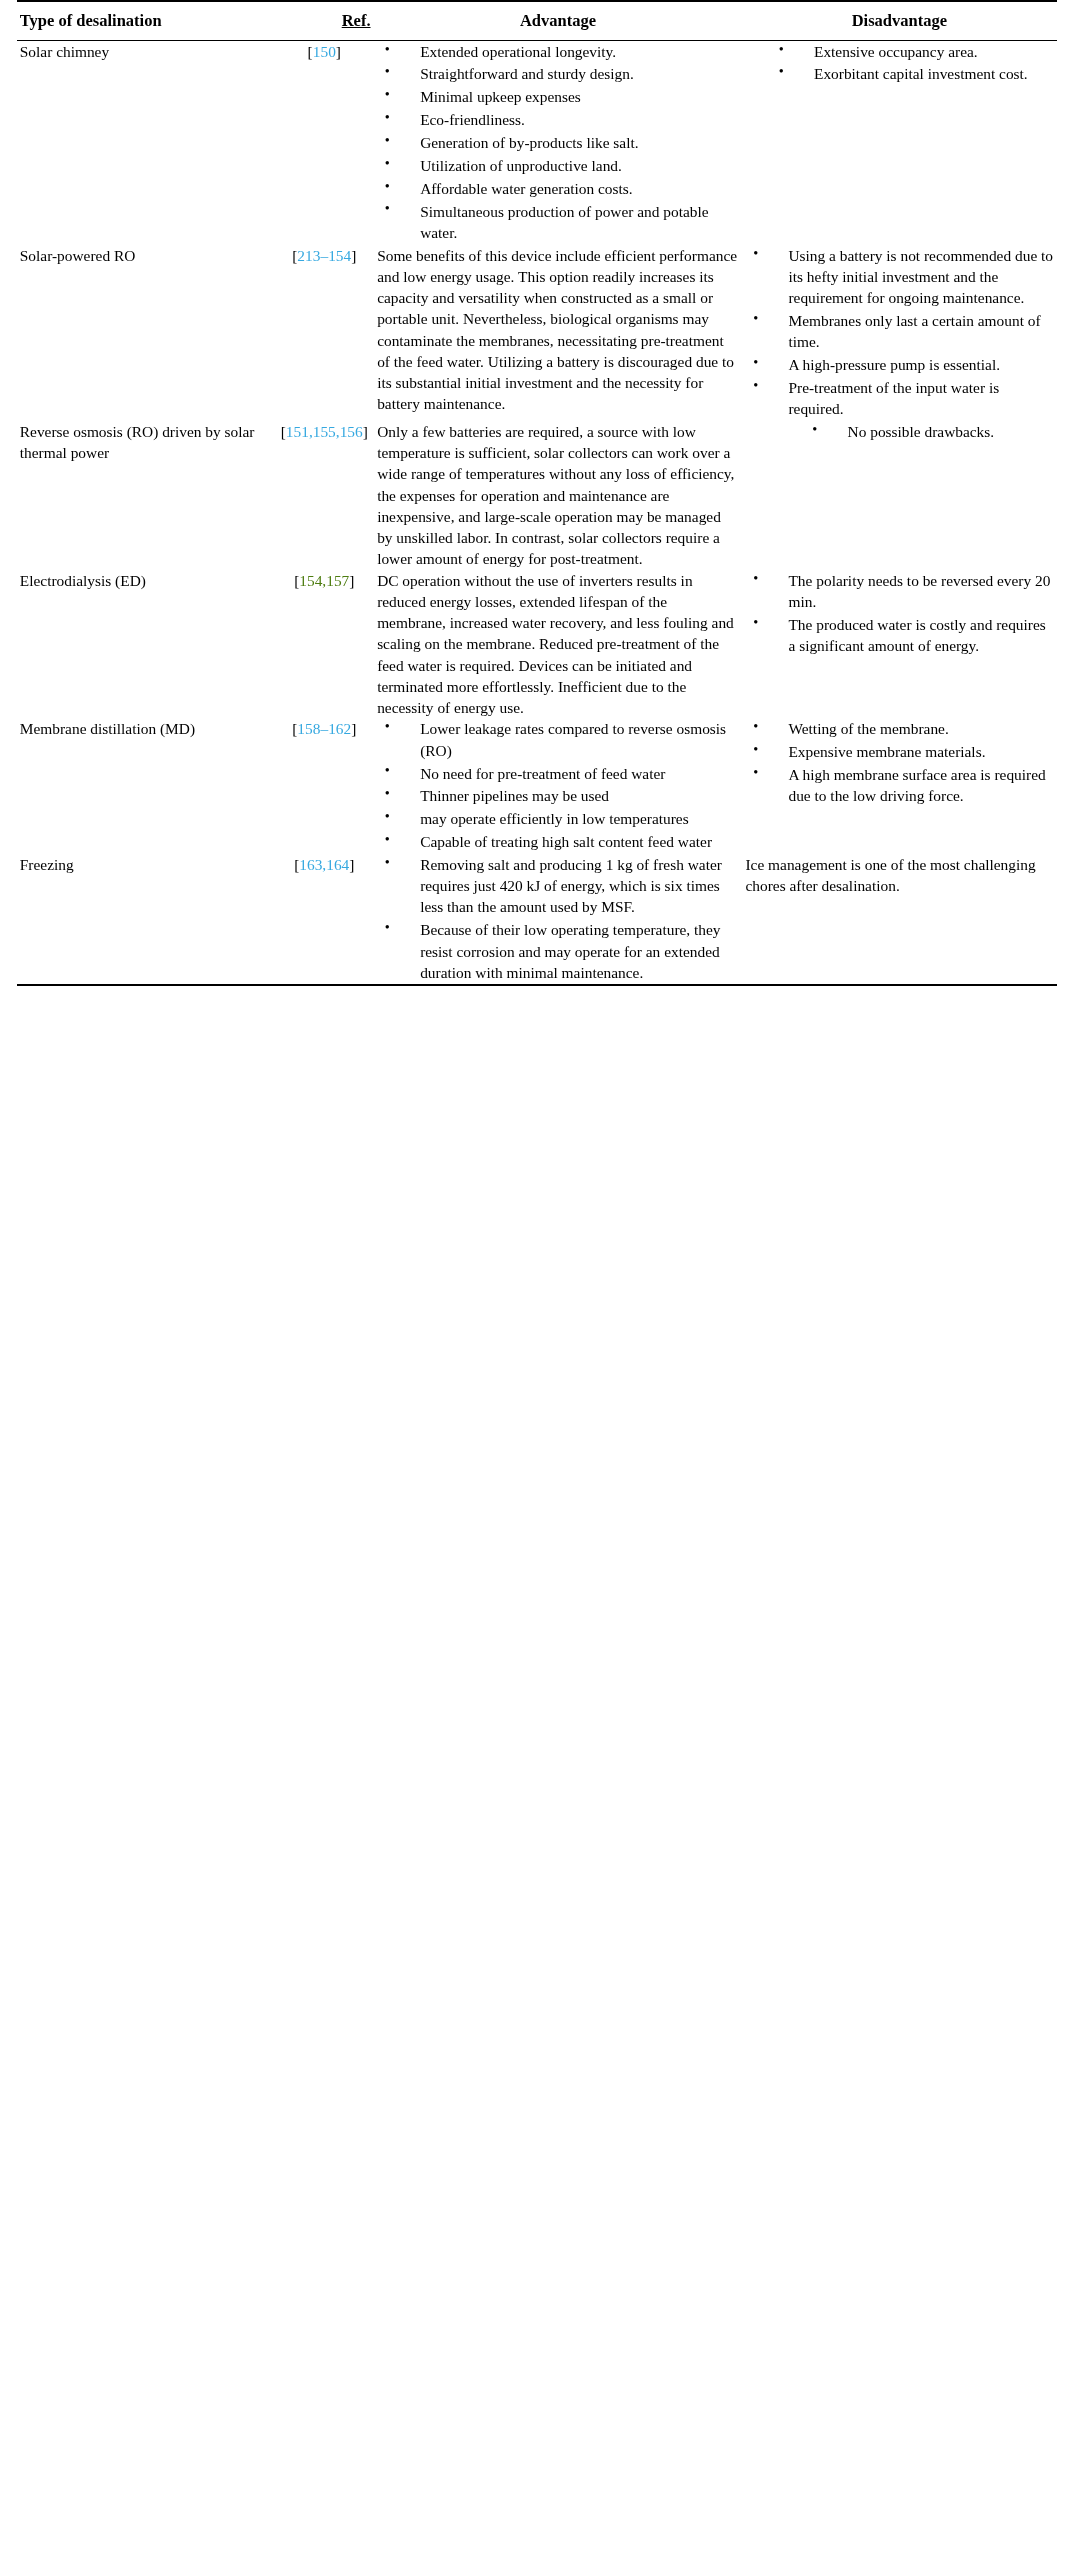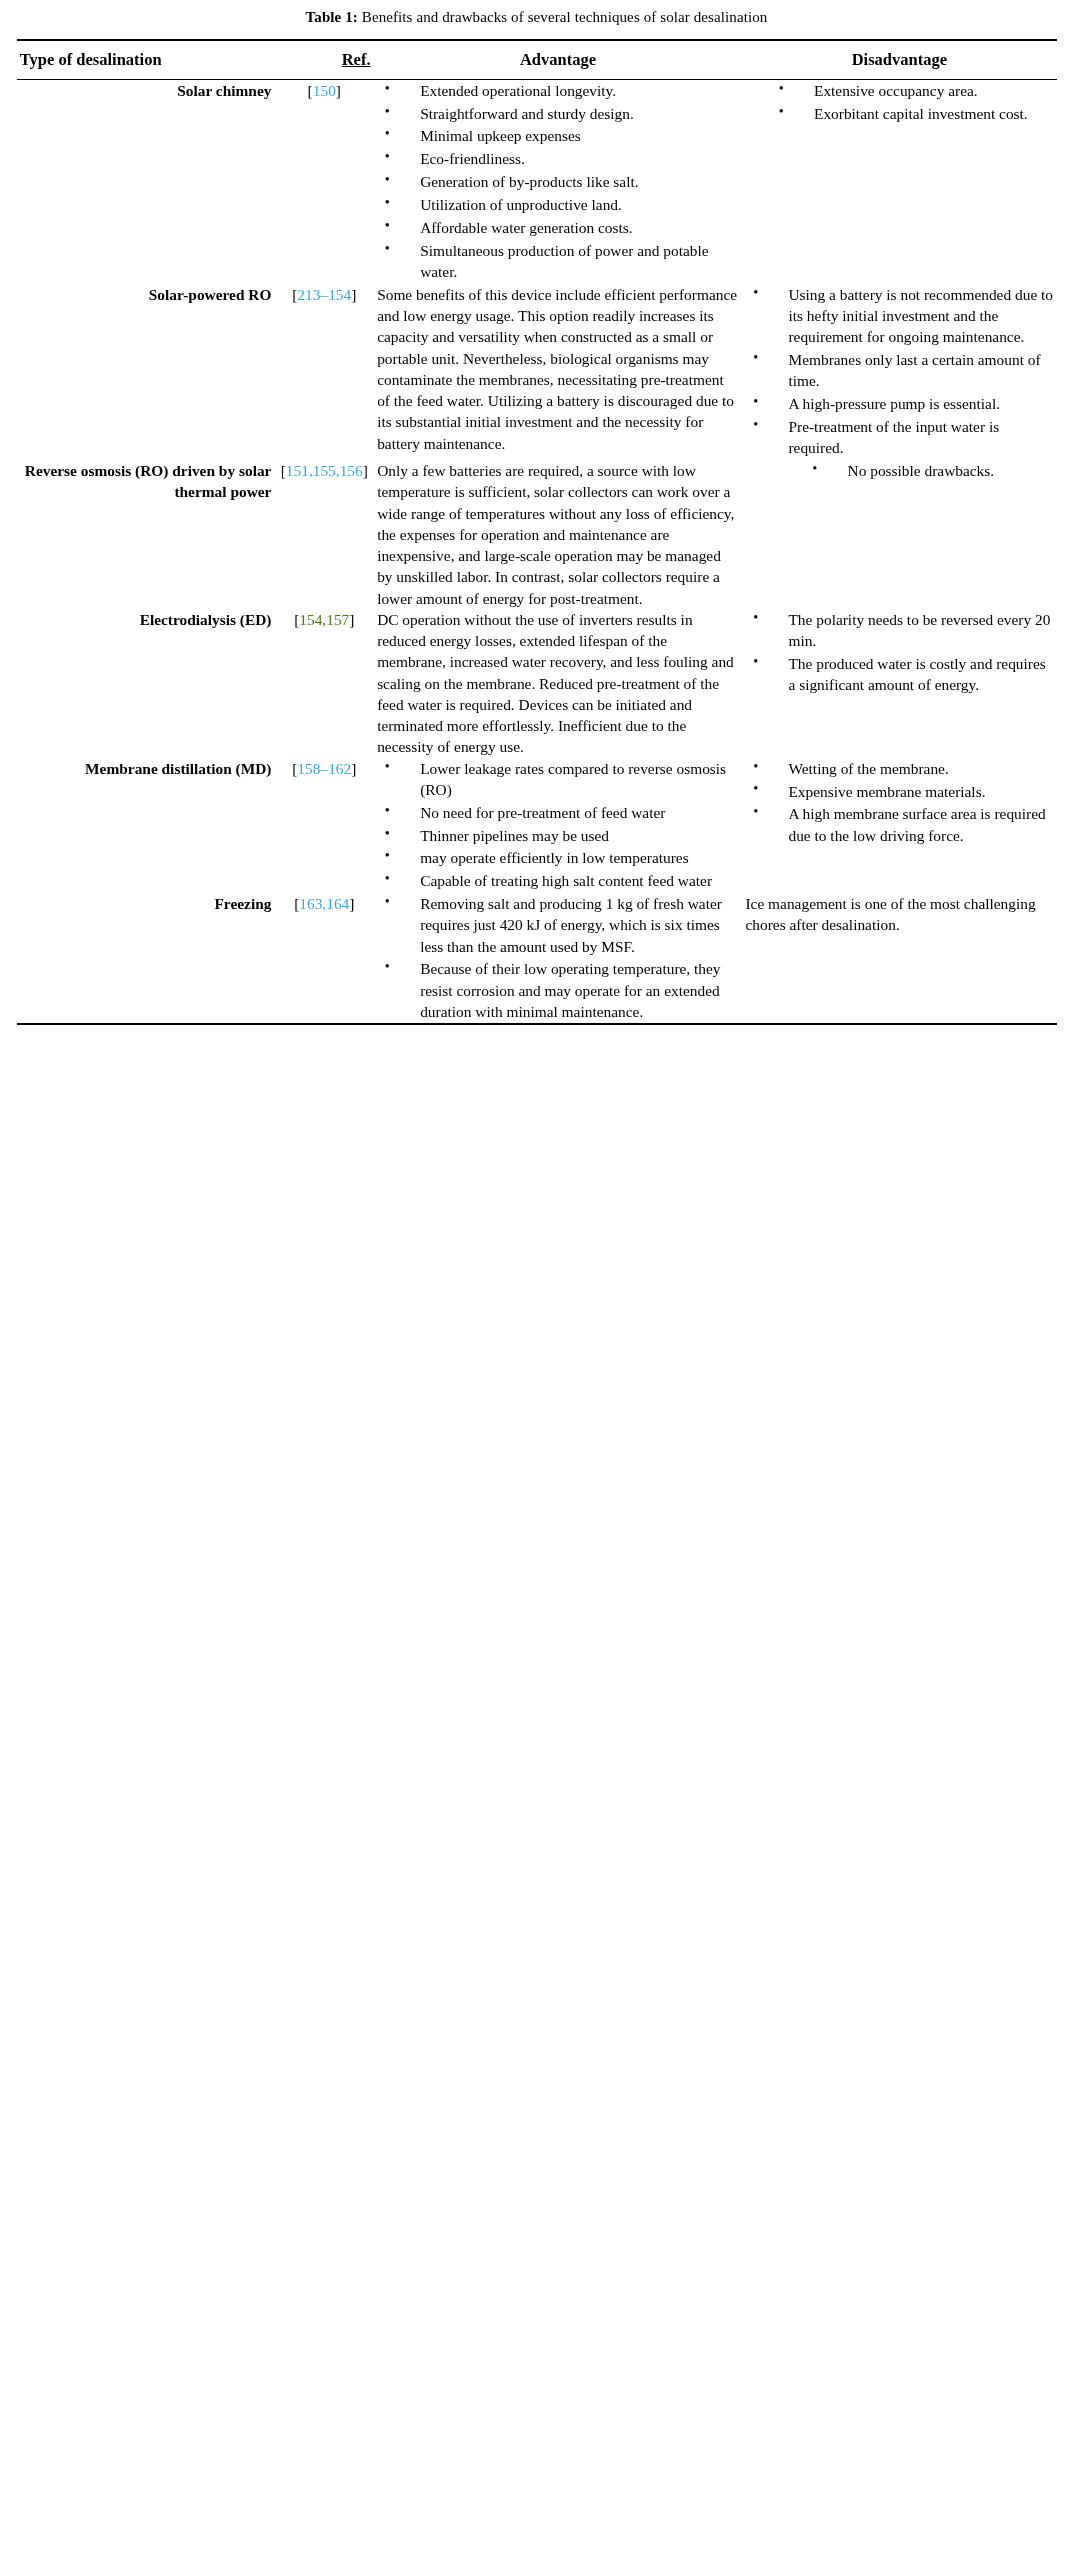--- a/index.html
+++ b/index.html
@@ -54,23 +54,22 @@
   th.h-adv  { text-align: center; }
   th.h-dis  { text-align: center; }
 
   table.data-table td {
     vertical-align: top;
     font-size: 15.4px;
     line-height: 1.38;
     padding: 0 3.3px;
   }
   td.cell-type {
-    text-align: right;
+    text-align: left;
     padding-top: 5.5px;
-    font-weight: bold;
   }
   td.cell-ref {
     text-align: center;
     padding-top: 5.5px;
   }
   td.cell-adv, td.cell-dis {
     text-align: center;
     padding-top: 5.5px;
   }
   .reflink {
@@ -100,23 +99,20 @@
     font-size: 14.3px;
     line-height: 1.38;
   }
   .adv-inner { display: inline-block; text-align: left; }
 </style>
 </head>
 <body>
 
 <div class="page">
 
-  <div class="table-caption">
-    <span class="cap-label">Table 1:</span><span> Benefits and drawbacks of several techniques of solar desalination</span>
-  </div>
 
   <table class="data-table">
     <colgroup>
       <col class="c-type">
         <col class="c-ref">
         <col class="c-adv">
         <col class="c-dis">
     </colgroup>
     <thead>
       <tr class="rule-top">

